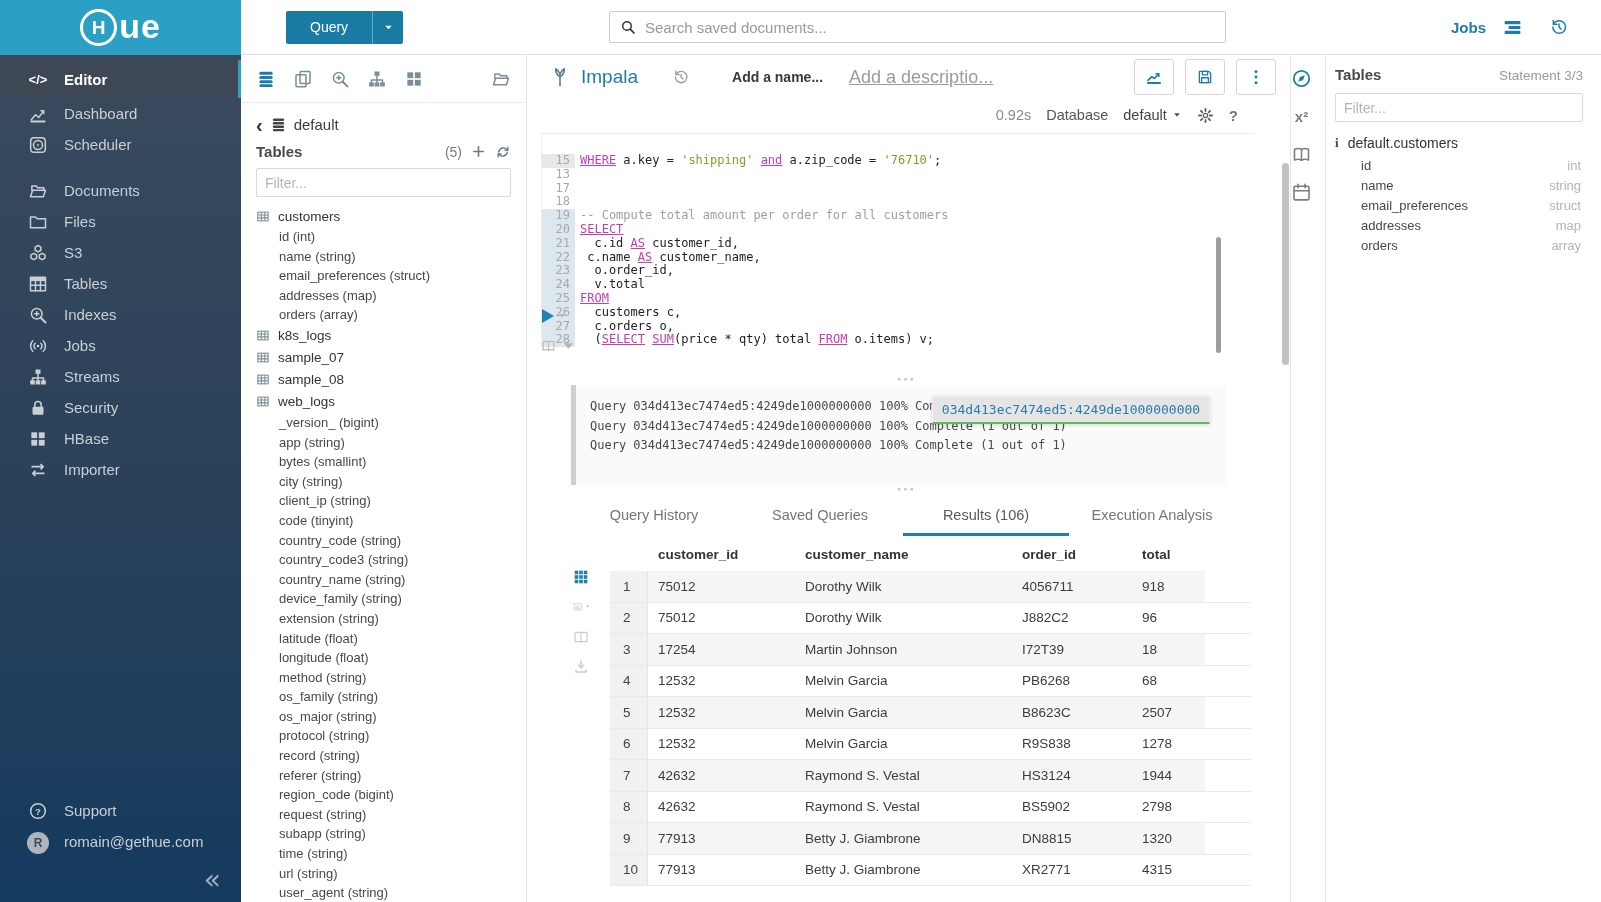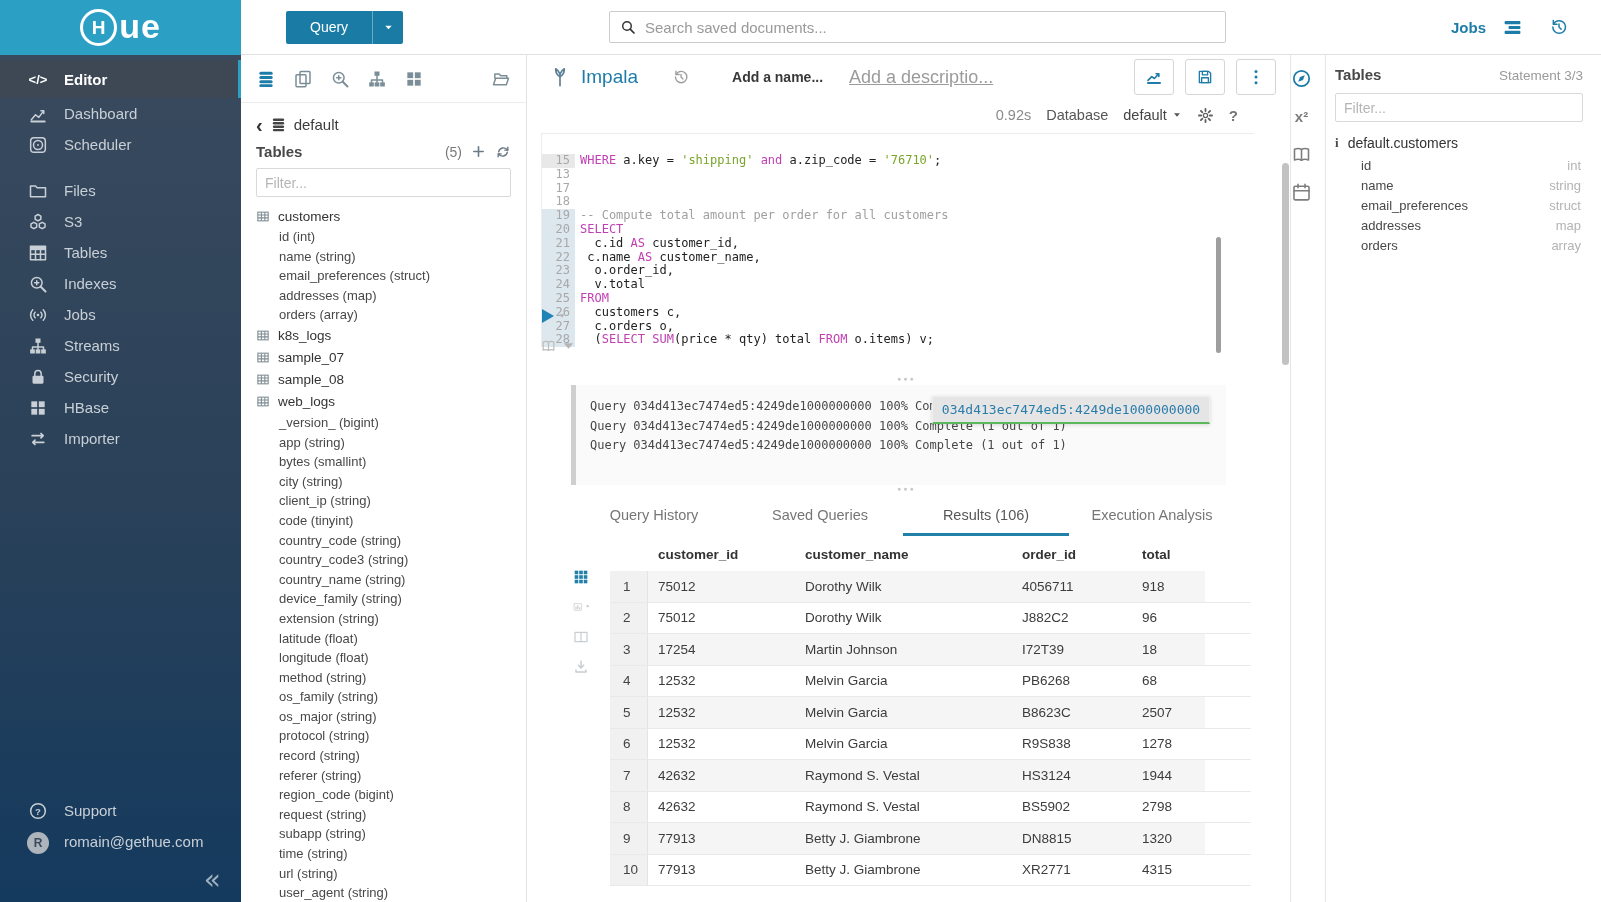--- a/index.html
+++ b/index.html
@@ -83,21 +83,21 @@
   #gear-ic{width:17px;height:17px;color:#5F5F5F;cursor:pointer;}
   #help-q{color:#757575;font-size:15px;font-weight:bold;cursor:pointer;}
 
   #code-area{position:absolute;left:14px;top:78px;width:712px;border-top:1px solid #ECECEC;
              border-left:1px solid #ECECEC;padding-top:20px;}
   .cl{display:flex;height:13.8px;line-height:13.8px;font-family:"DejaVu Sans Mono",monospace;font-size:12px;}
   .ln{width:28px;text-align:right;padding-right:5px;color:#A8A8A8;flex:none;}
   .ln.h1{background:#E8E8E8;}
   .ln.h2{background:#DDE7EE;}
   .ct{padding-left:5px;white-space:pre;color:#222;}
-  .tok-k{color:#C13FB3;}
+  .tok-k{color:#C13FB3;text-decoration:underline;}
   .tok-s{color:#7AA42A;}
   .tok-c{color:#A0A0A0;}
 
   #run-btn{position:absolute;left:15px;top:254px;display:flex;align-items:center;gap:3px;cursor:pointer;}
   #run-btn .tri{width:0;height:0;border-left:12px solid #1F84B5;border-top:7px solid transparent;
                 border-bottom:7px solid transparent;}
   .mini-caret{width:10px;height:10px;color:#B5B5B5;}
   #book-btn{position:absolute;left:13px;top:283px;display:flex;align-items:center;gap:3px;color:#BDBDBD;cursor:pointer;}
   #book-btn .ic{width:17px;height:16px;}
 
@@ -175,20 +175,29 @@
       </div>
       <div class="nav-item gap-after">
         <span class="ic nav-ic">
           <svg viewBox="0 0 24 24" fill="none" stroke="currentColor" stroke-width="1.8" stroke-linecap="round" stroke-linejoin="round">
             <rect x="3.2" y="3.2" width="17.6" height="17.6" rx="4"></rect>
             <circle cx="12" cy="12" r="5.4"></circle>
             <circle cx="12" cy="12" r="1.1" fill="currentColor" stroke="none"></circle>
           </svg>
         </span>
         <span>Scheduler</span>
+      </div>
+      <div class="nav-item">
+        <span class="ic nav-ic">
+          <svg viewBox="0 0 24 24" fill="none" stroke="currentColor" stroke-width="1.8" stroke-linecap="round" stroke-linejoin="round">
+            <path d="M3 19l2.6-8H21l-2.6 8z"></path>
+            <path d="M4.6 11V6h5.2l1.8 2H19v3"></path>
+          </svg>
+        </span>
+        <span>Documents</span>
       </div>
       <div class="nav-item">
         <span class="ic nav-ic">
           <svg viewBox="0 0 24 24" fill="none" stroke="currentColor" stroke-width="1.8" stroke-linecap="round" stroke-linejoin="round">
             <path d="M3 6h6l2 2h10v11H3z"></path>
           </svg>
         </span>
         <span>Files</span>
       </div>
       <div class="nav-item">

